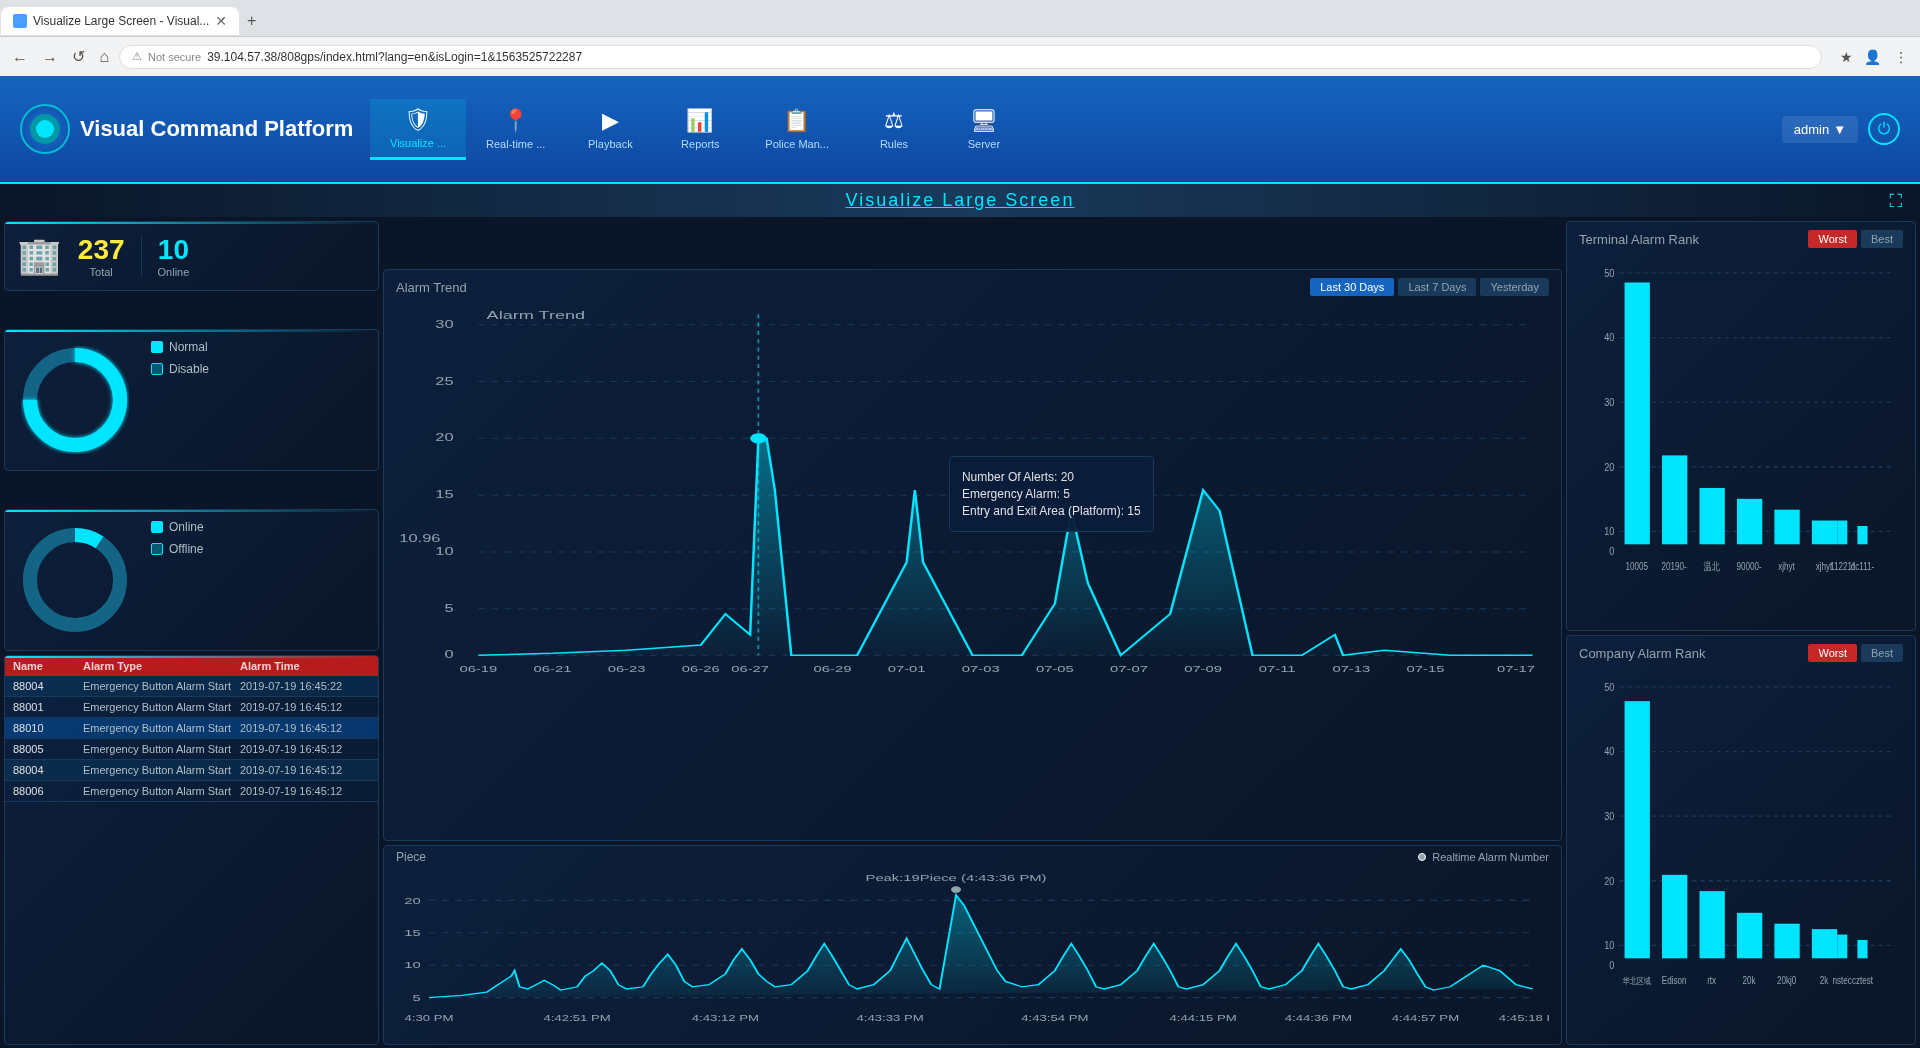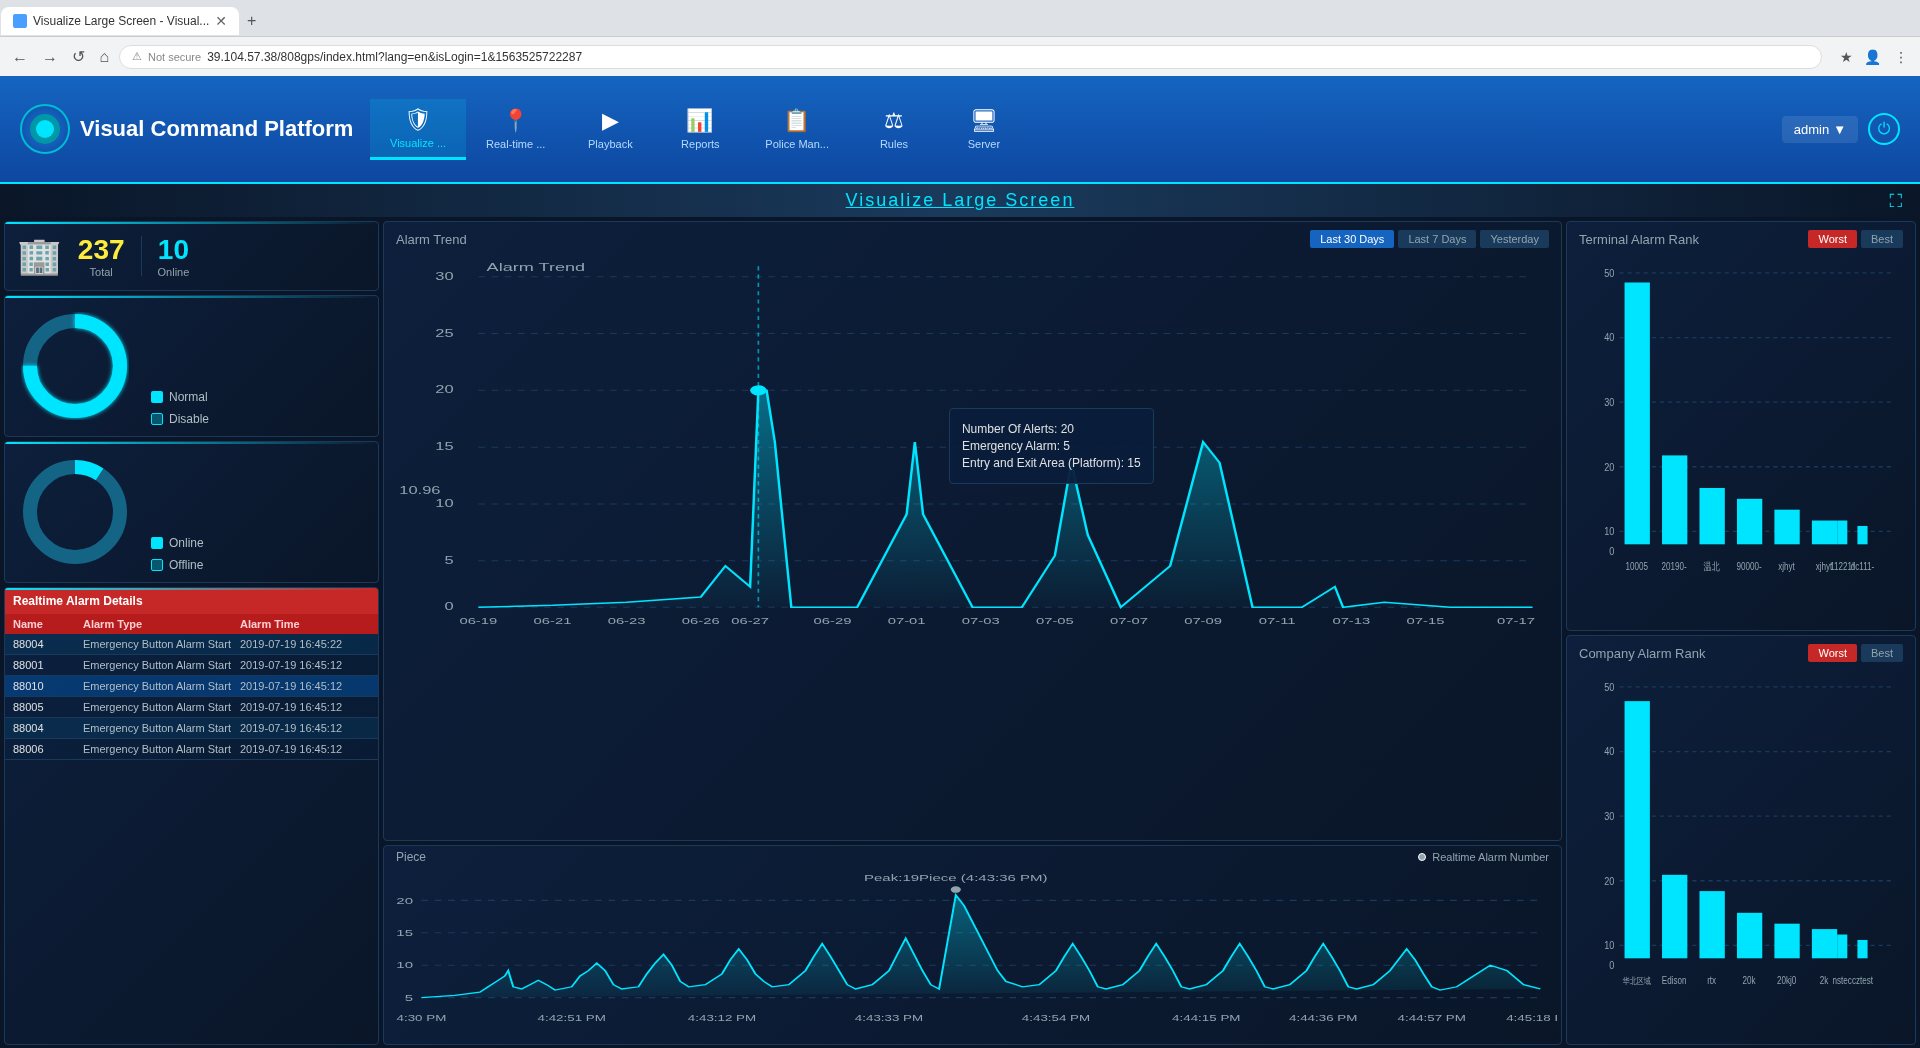--- a/index.html
+++ b/index.html
@@ -48,21 +48,21 @@
     .panel-box { background: linear-gradient(135deg, #0d1f3c 0%, #0a1628 100%); border: 1px solid #1a3a5c; border-radius: 4px; position: relative; overflow: hidden; }
     .panel-box::before { content: ''; position: absolute; top: 0; left: 0; right: 0; height: 2px; background: linear-gradient(90deg, #00e5ff, transparent); }
 
     .stats-panel { padding: 12px; display: flex; align-items: center; gap: 16px; }
     .building-icon { font-size: 36px; color: #9c27b0; }
     .stat-item { display: flex; flex-direction: column; align-items: center; }
     .stat-number { font-size: 28px; font-weight: bold; color: #ffeb3b; }
     .stat-label { font-size: 11px; color: #90a4ae; }
     .stat-divider { width: 1px; height: 40px; background: #1a3a5c; }
 
-    .donut-section { padding: 10px; display: flex; align-items: flex-end; gap: 16px; }
+    .donut-section { padding: 10px; display: flex; align-items: flex-start; gap: 16px; margin-top: 34px; }
     .donut-container { position: relative; width: 120px; height: 120px; }
     .donut-svg { width: 120px; height: 120px; }
     .legend { display: flex; flex-direction: column; gap: 8px; }
     .legend-item { display: flex; align-items: center; gap: 6px; font-size: 12px; color: #b0bec5; }
     .legend-dot { width: 12px; height: 12px; border-radius: 2px; }
     .legend-dot.normal { background: #00e5ff; }
     .legend-dot.disable { background: rgba(0,229,255,0.3); border: 1px solid #00e5ff; }
     .legend-dot.online { background: #00e5ff; }
     .legend-dot.offline { background: rgba(0,229,255,0.3); border: 1px solid #00e5ff; }
 
@@ -93,21 +93,21 @@
     .date-btn.active { background: #1565c0; color: #fff; }
     .date-btn:not(.active) { background: #1a3a5c; color: #90a4ae; }
 
     .alarm-trend-chart { padding: 0 12px 8px; height: 380px; position: relative; }
 
     
     .chart-tooltip { position: absolute; top: 45%; left: 48%; background: rgba(10,30,60,0.95); border: 1px solid #1a3a5c; padding: 10px 12px; border-radius: 4px; font-size: 12px; color: #e0e0e0; z-index: 10; }
     .tooltip-line { margin: 3px 0; }
 
     
-    .realtime-chart { height: 170px; padding: 0 4px 8px; position: relative; }
+    .realtime-chart { height: 170px; padding: 0 12px 8px; position: relative; }
     .realtime-header { display: flex; align-items: center; justify-content: space-between; padding: 4px 12px; }
     .realtime-legend { display: flex; align-items: center; gap: 6px; font-size: 11px; color: #90a4ae; }
     .realtime-dot { width: 8px; height: 8px; border-radius: 50%; background: #90a4ae; border: 1px solid #fff; }
 
     
     .right-panel { width: 350px; display: flex; flex-direction: column; gap: 4px; flex-shrink: 0; }
     .rank-panel { background: linear-gradient(135deg, #0d1f3c 0%, #0a1628 100%); border: 1px solid #1a3a5c; border-radius: 4px; flex: 1; position: relative; overflow: hidden; }
     .rank-header { display: flex; align-items: center; justify-content: space-between; padding: 8px 12px; }
     .rank-title { font-size: 13px; color: #90a4ae; }
     .rank-filters { display: flex; gap: 4px; }
@@ -264,23 +264,20 @@
           <span>Online</span>
         </div>
         <div class="legend-item">
           <div class="legend-dot offline"></div>
           <span>Offline</span>
         </div>
       </div>
     </div>
 
     <div class="panel-box" style="flex:1;">
-      <div class="alarm-table-header">
-        <span>Realtime Alarm Details</span>
-      </div>
       <div class="table-col-headers">
         <span class="col-header col-name">Name</span>
         <span class="col-header col-type">Alarm Type</span>
         <span class="col-header col-time">Alarm Time</span>
       </div>
       <div class="alarm-rows">
         <div class="alarm-row">
           <span class="cell name">88004</span>
           <span class="cell type">Emergency Button Alarm Start</span>
           <span class="cell time">2019-07-19 16:45:22</span>
@@ -309,21 +306,21 @@
           <span class="cell name">88006</span>
           <span class="cell type">Emergency Button Alarm Start</span>
           <span class="cell time">2019-07-19 16:45:12</span>
         </div>
       </div>
     </div>
   </div>
 
   <div class="middle-panel">
 
-    <div class="chart-panel" style="flex:1;">
+    <div class="chart-panel" style="flex:1;margin-top:48px;">
       <div class="chart-header">
         <span class="chart-title">Alarm Trend</span>
         <div class="date-filters">
           <button class="date-btn active">Last 30 Days</button>
           <button class="date-btn">Last 7 Days</button>
           <button class="date-btn">Yesterday</button>
         </div>
       </div>
       <div class="alarm-trend-chart">
         <svg width="100%" height="100%" viewBox="0 0 700 360" preserveAspectRatio="none">

